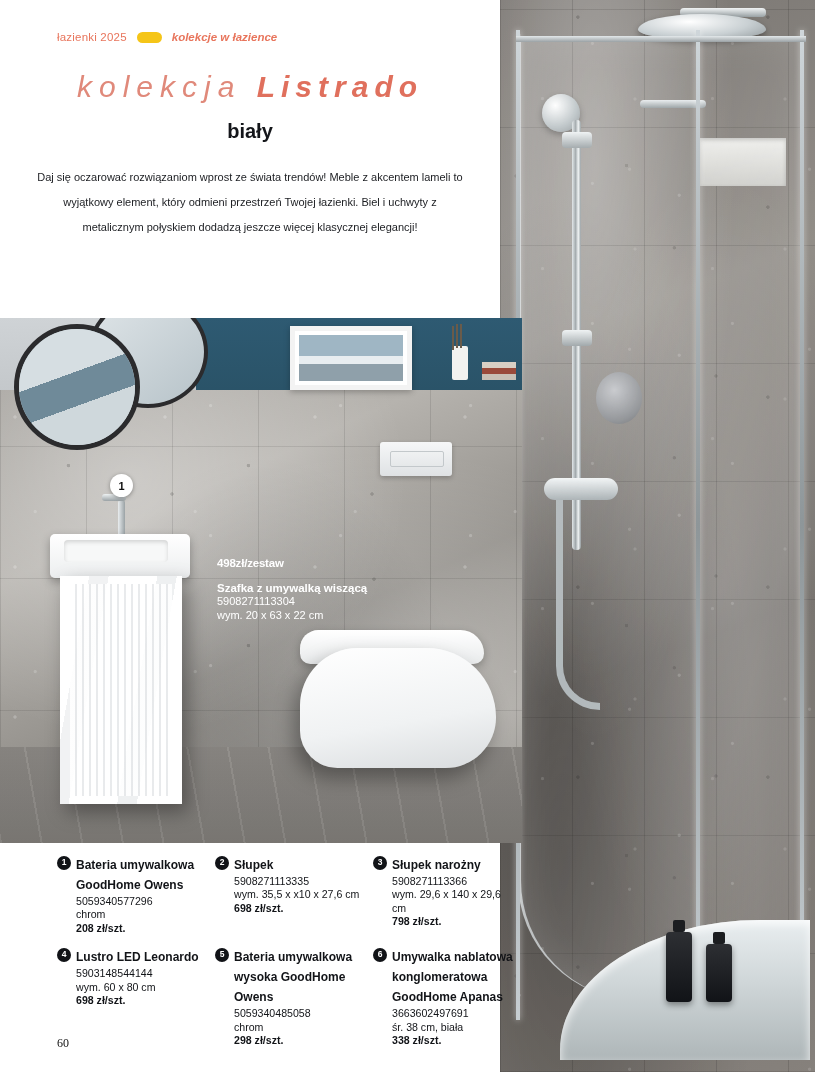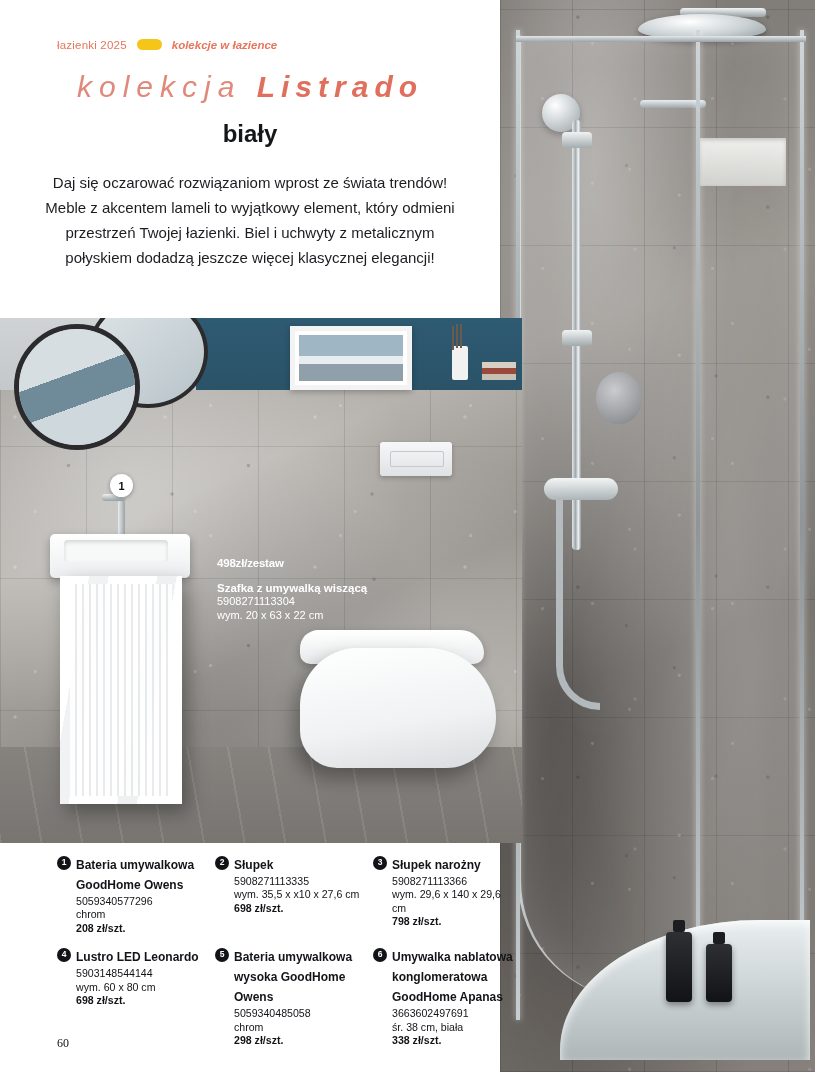--- a/index.html
+++ b/index.html
@@ -119,34 +119,34 @@
     position:absolute; left:200px; top:138px; width:86px; height:48px;
     background: linear-gradient(180deg,#efefec,#cfcfcb);
     box-shadow: inset 0 2px 4px rgba(0,0,0,.2);
   }
   .bottle { position:absolute; bottom:70px; width:26px; border-radius:4px;
     background: linear-gradient(180deg,#2d2f33,#111317); box-shadow:0 3px 6px rgba(0,0,0,.4); }
   .bottle:after { content:""; position:absolute; top:-12px; left:7px; width:12px; height:12px; background:#1b1d20; border-radius:2px; }
 
   
   .header { position:absolute; left:0; top:0; width:500px; height:64px; background:#fff; }
-  .hdr-row { position:absolute; left:57px; top:39px; display:flex; gap:10px; }
+  .hdr-row { position:absolute; left:57px; top:31px; display:flex; align-items:center; gap:10px; }
   .hdr-left { color:#e8755c; font-size:11.5px; letter-spacing:.2px; }
   .hdr-pill { width:25px; height:11px; border-radius:6px; background:#f5c518; }
   .hdr-right { color:#e8755c; font-size:11.5px; font-weight:bold;font-style:italic; }
 
   
   .title-block { position:absolute; left:0; top:70px; width:500px; text-align:center; }
   .kolekcja {
     font-size:30px; letter-spacing:7px; color:#e0897a; font-weight:400;font-style:italic;
   }
   .kolekcja .brand { color:#e0705d; font-weight:bold; letter-spacing:6px; }
-  .subtitle { margin-top:16px; font-size:24px; font-weight:bold; color:#14161a; }
+  .subtitle { margin-top:16px; font-size:20px; font-weight:bold; color:#14161a; }
   .lead {
-    margin: 22px auto 0; width: 430px; font-size:15px; line-height:25px;
+    margin: 22px auto 0; width: 430px; font-size:11px; line-height:25px;
     color:#1b1d21; text-align:center;
   }
 
   
   .main-photo {
     position:absolute; left:0; top:318px; width:522px; height:525px; overflow:hidden;
     background:#9b9893;
   }
   .mp-topwall {
     position:absolute; left:0; top:0; width:522px; height:72px;

